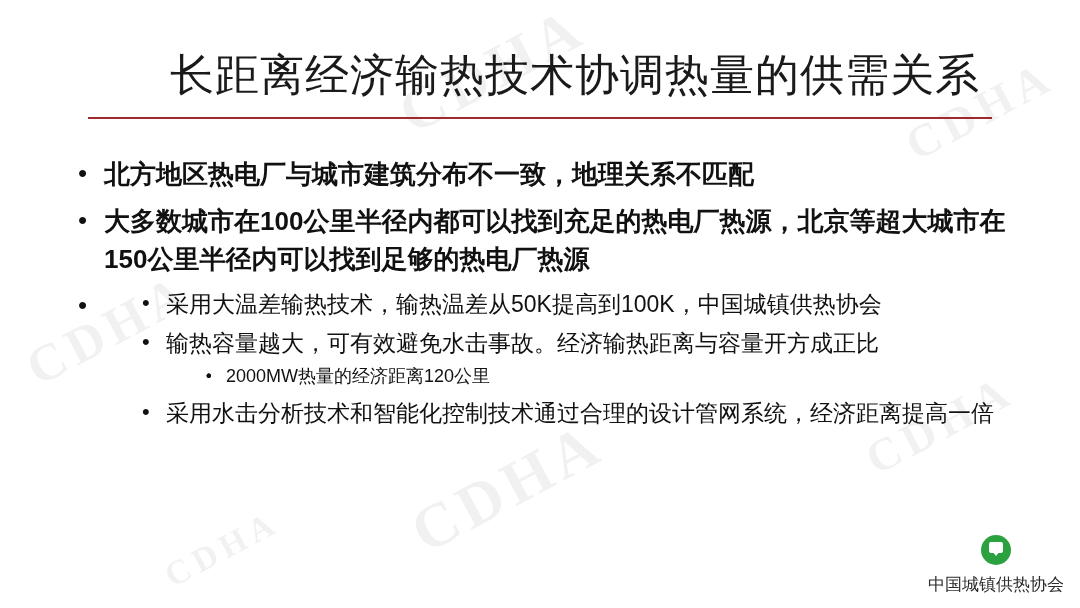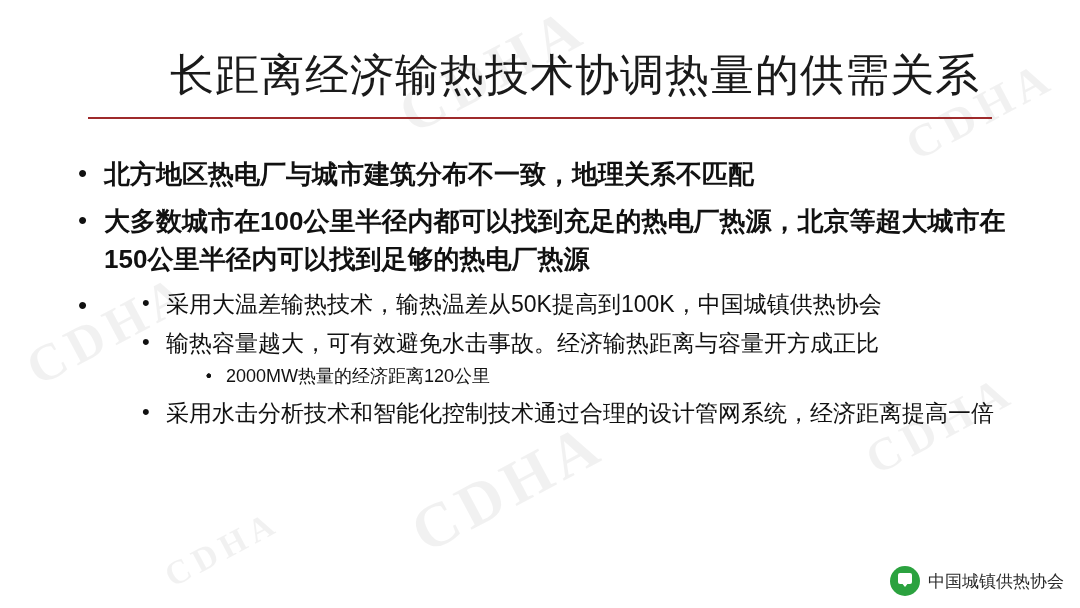--- a/index.html
+++ b/index.html
@@ -140,20 +140,21 @@
   }
 
   
   .footer-badge {
     position: absolute;
     right: 16px;
     bottom: 12px;
     display: flex;
     align-items: center;
     gap: 8px;
+    flex-direction: column;
   }
   .qr-logo {
     width: 30px;
     height: 30px;
     border-radius: 50%;
     background: #2ba23f;
     position: relative;
     flex: 0 0 auto;
   }
   .qr-logo::before {

